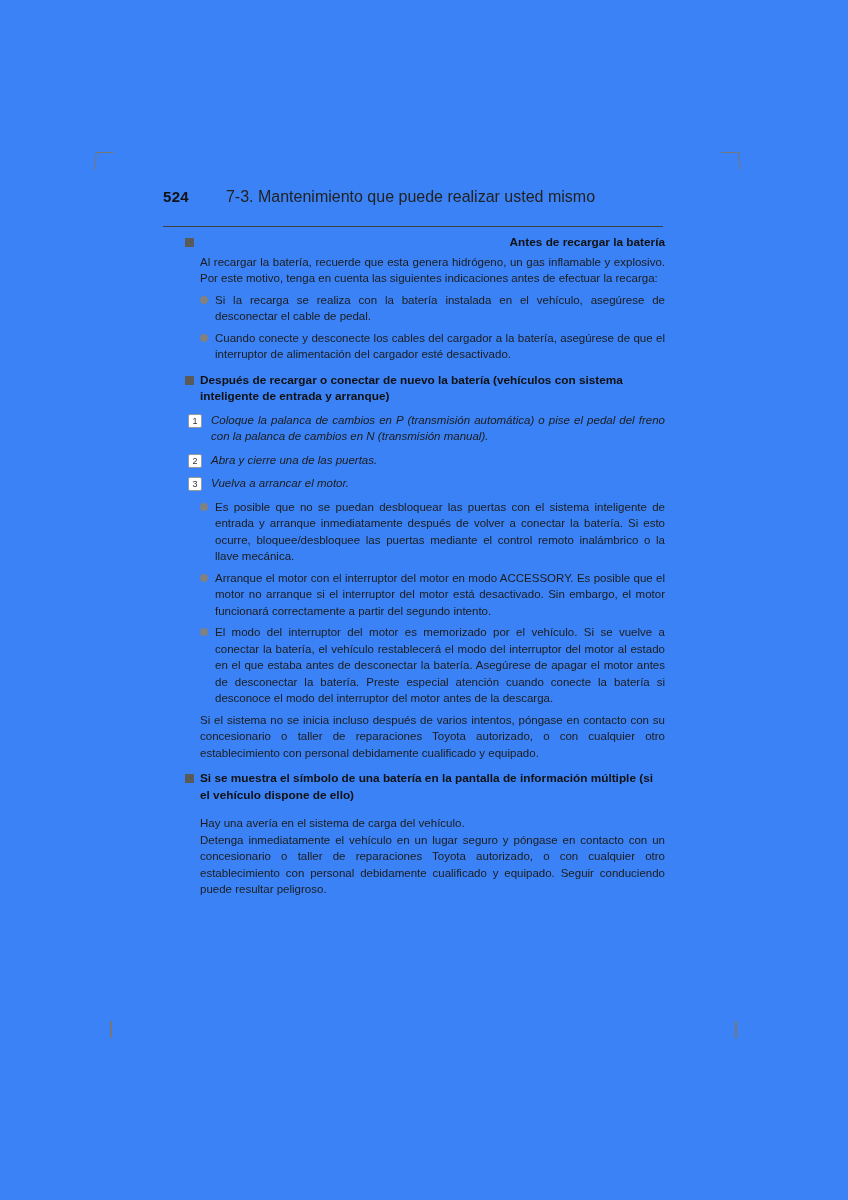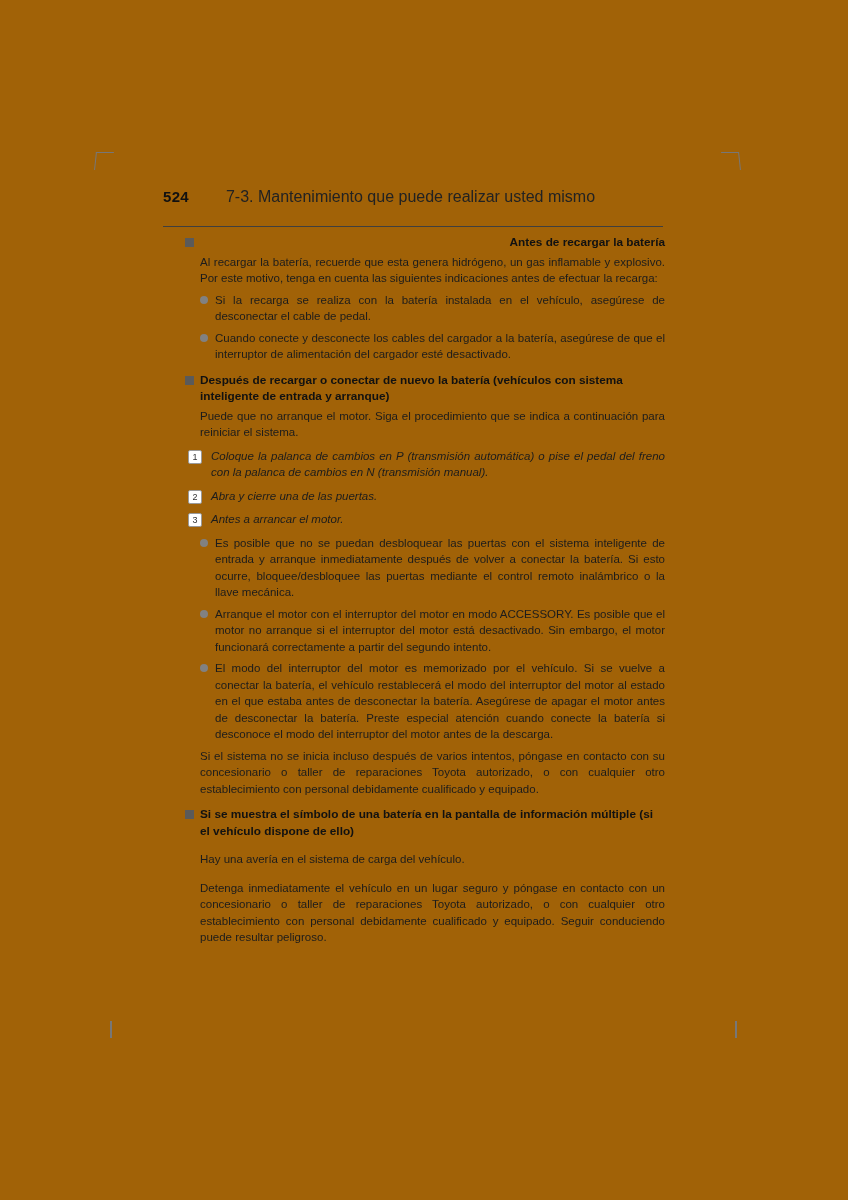--- a/index.html
+++ b/index.html
@@ -11,21 +11,21 @@
     width: 848px;
     height: 1200px;
     font-family: "Liberation Sans", sans-serif;
     color: #1c1c1c;
     position: relative;
     overflow: hidden;
   }
   .page {
     position: absolute;
     inset: 0;
-    background: #a16207;
+    background: #3b82f6;
   }
   
   .crop { position: absolute; }
   .crop-tl { left: 95px;  top: 152px; width: 17px; height: 17px; border-left: 1.5px solid #777; border-top: 1.5px solid #777; transform: skewX(-6deg); }
   .crop-tr { left: 722px; top: 152px; width: 17px; height: 17px; border-right: 1.5px solid #777; border-top: 1.5px solid #777; transform: skewX(6deg); }
   .crop-bl { left: 110px; top: 1021px; width: 2px; height: 17px; background: #777; }
   .crop-br { left: 735px; top: 1021px; width: 2px; height: 17px; background: #777; }
 
   
   .header {
@@ -83,21 +83,21 @@
     background: #5a5a5a;
     margin-top: 4px;
   }
 
   .para {
     margin: 3px 0 4px 15px;
     text-align: justify;
     color: #1c1c1c;
   }
   .para.tight { margin-top: 12px; margin-bottom: 0; }
-  .para.tight2 { margin-top: 12px; margin-bottom: 0; }
+  .para.tight2 { margin-top: 0; margin-bottom: 0; }
 
   .bullet {
     display: flex;
     gap: 7px;
     margin: 5px 0 5px 15px;
   }
   .dot-marker {
     flex: none;
     width: 8px;
     height: 8px;
@@ -156,33 +156,32 @@
     </div>
     <div class="bullet">
       <span class="dot-marker"></span>
       <span class="bullet-text">Cuando conecte y desconecte los cables del cargador a la batería, asegúrese de que el interruptor de alimentación del cargador esté desactivado.</span>
     </div>
 
     <div class="sec-heading">
       <span class="sq-marker"></span>
       <span>Después de recargar o conectar de nuevo la batería (vehículos con sistema inteligente de entrada y arranque)</span>
     </div>
-    <p class="para">Puede que no arranque el motor. Siga el procedimiento que se indica a continuación para reiniciar el sistema.</p>
 
     <div class="step">
       <span class="step-box">1</span>
       <span class="step-text">Coloque la palanca de cambios en P (transmisión automática) o pise el pedal del freno con la palanca de cambios en N (transmisión manual).</span>
     </div>
     <div class="step">
       <span class="step-box">2</span>
       <span class="step-text">Abra y cierre una de las puertas.</span>
     </div>
     <div class="step">
       <span class="step-box">3</span>
-      <span class="step-text">Antes a arrancar el motor.</span>
+      <span class="step-text">Vuelva a arrancar el motor.</span>
     </div>
 
     <div class="bullet">
       <span class="dot-marker"></span>
       <span class="bullet-text">Es posible que no se puedan desbloquear las puertas con el sistema inteligente de entrada y arranque inmediatamente después de volver a conectar la batería. Si esto ocurre, bloquee/desbloquee las puertas mediante el control remoto inalámbrico o la llave mecánica.</span>
     </div>
     <div class="bullet">
       <span class="dot-marker"></span>
       <span class="bullet-text">Arranque el motor con el interruptor del motor en modo ACCESSORY. Es posible que el motor no arranque si el interruptor del motor está desactivado. Sin embargo, el motor funcionará correctamente a partir del segundo intento.</span>
     </div>

